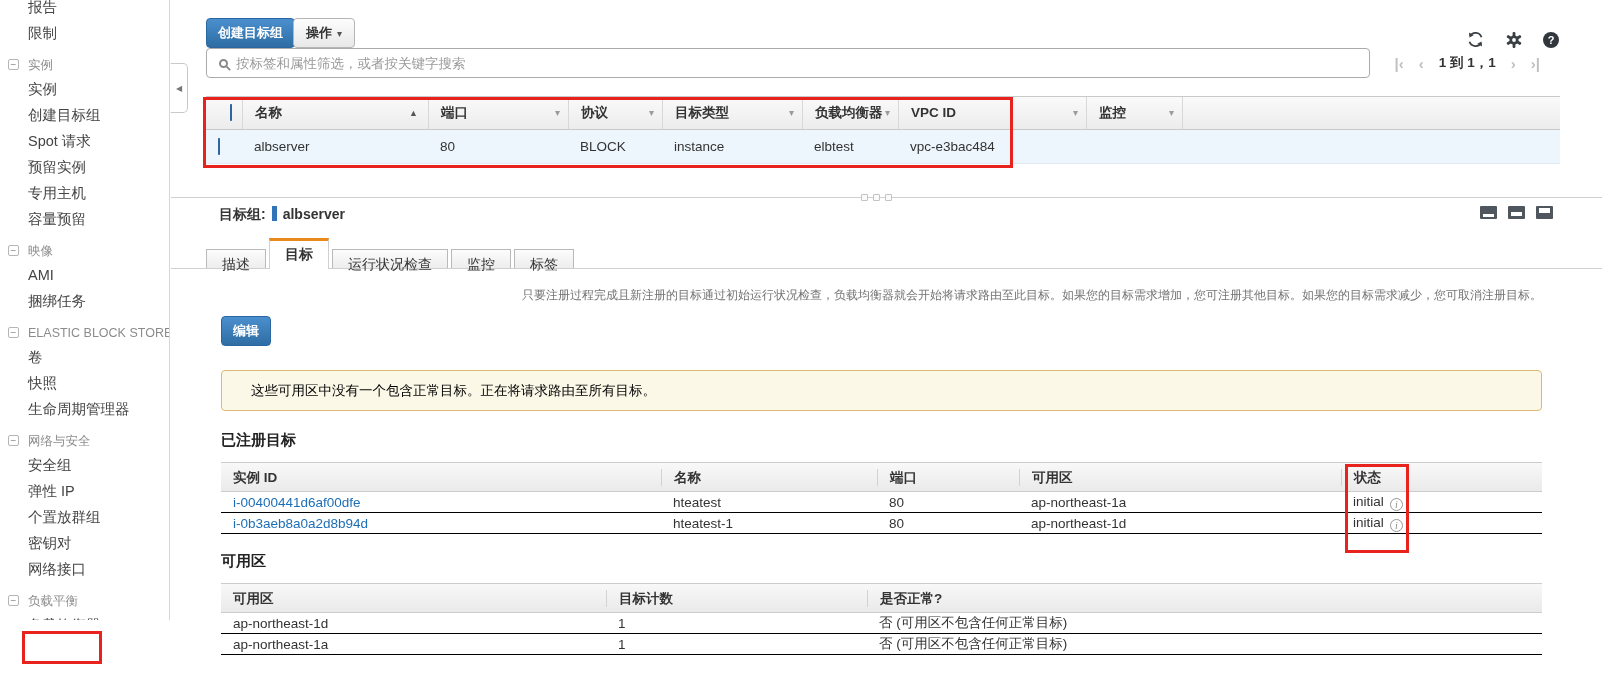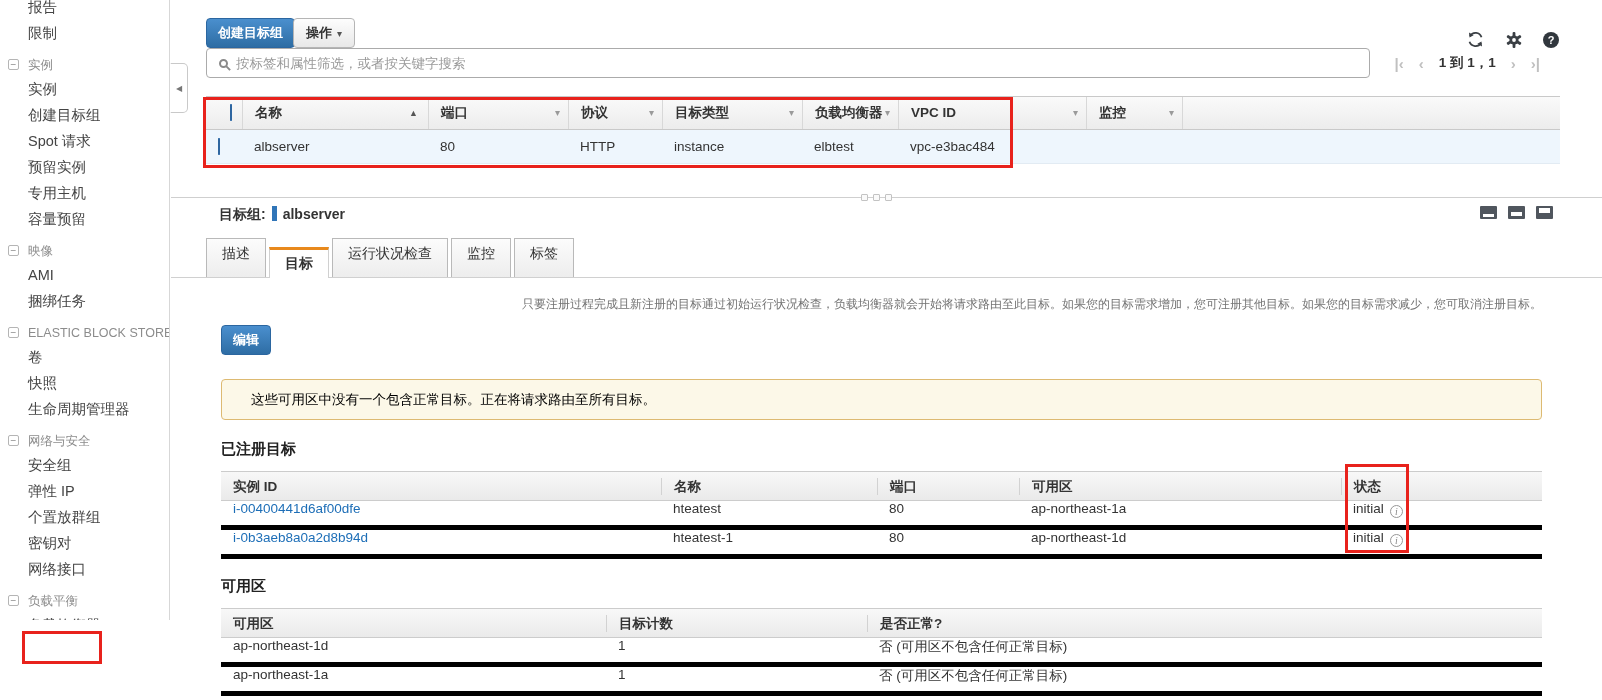--- a/index.html
+++ b/index.html
@@ -68,34 +68,34 @@
   .detail-title { margin:8px 0 0 48px; font-size:14px; font-weight:bold; display:flex; align-items:flex-start; gap:6px; }
   .blue-bar { width:5px; height:15px; background:#3075b8; display:inline-block; }
   .pane-icons { position:absolute; top:8px; right:49px; display:flex; gap:11px; }
   .pane-ic { width:17px; height:13px; background:#50565e; position:relative; border-radius:1px; cursor:pointer; }
   .pane-ic .w { position:absolute; left:3px; right:3px; background:#fff; }
   .pane-ic.v1 .w { bottom:2px; height:3px; }
   .pane-ic.v2 .w { bottom:3px; height:4px; }
   .pane-ic.v3 .w { top:2px; height:5px; }
 
   .tabbar { position:relative; margin-top:14px; padding-left:35px; border-bottom:1px solid #d0d0d0; display:flex; gap:3px; align-items:flex-end; }
-  .tab { height:39px; line-height:28px; padding:0 15px; background:linear-gradient(#fcfcfc,#ededed); border:1px solid #b9b9b9; border-bottom:none; font-size:14px; color:#333; cursor:pointer; white-space:nowrap; }
+  .tab { height:19px; line-height:28px; padding:0 15px; background:linear-gradient(#fcfcfc,#ededed); border:1px solid #b9b9b9; border-bottom:none; font-size:14px; color:#333; cursor:pointer; white-space:nowrap; }
   .tab.active { background:#fff; border-color:#d0d0d0; border-top:3px solid #e8891c; height:31px; line-height:27px; margin-bottom:-1px; font-weight:bold; }
 
   .tabcontent { padding:0 60px 0 50px; }
   .desc { margin:18px 0 0 0; font-size:12px; color:#737373;text-align:right; }
   .btn-edit { margin-top:12px; }
   .warnbox { margin-top:24px; height:41px; line-height:39px; background:#fcf8e8; border:1px solid #ddba72; border-radius:4px; padding-left:29px; font-size:13.5px; color:#000000; }
   .section-title { margin:20px 0 0 0; font-size:15px; font-weight:bold; color:#222; }
 
   .itable { margin-top:12px; }
   .ithead { display:flex; height:30px; background:linear-gradient(#f8f8f8,#eaeaea); border-top:1px solid #ccc; border-bottom:1px solid #ccc; font-weight:bold; align-items:center; }
   .ith { padding-left:12px; border-left:1px solid #d2d2d2; height:17px; line-height:17px; white-space:nowrap; }
   .ith:first-child { border-left:none; }
-  .itrow { display:flex; height:29px; border-bottom:5px solid #000000; }
+  .itrow { display:flex; height:21px; align-items:center; border-bottom:1px solid #000000; }
   .itd { padding-left:12px; white-space:nowrap; }
   .r0{width:440px;} .r1{width:216px;} .r2{width:142px;} .r3{width:322px;} .r4{flex:1;}
   .a0{width:385px;} .a1{width:261px;} .a2{flex:1;}
   .link { color:#1d6eb7; text-decoration:none; cursor:pointer; }
   .info-ic { display:inline-block; width:13px; height:13px; border:1px solid #979797; border-radius:50%; color:#8b8b8b; font-size:10px; line-height:12px; text-align:center; margin-left:6px; vertical-align:-2px; font-style:italic; font-family:"Liberation Serif","DejaVu Serif",serif; cursor:pointer; }
 
   
   .redbox { position:absolute; border:3px solid #e8221c; pointer-events:none; z-index:50; }
   #red-table   { left:203px; top:97px;  width:810px; height:71px; }
   #red-status  { left:1345px; top:464px; width:64px;  height:89px; }
@@ -227,21 +227,21 @@
       <div class="th c4"><span>目标类型</span><span class="filter-caret">▾</span></div>
       <div class="th c5"><span>负载均衡器</span><span class="filter-caret">▾</span></div>
       <div class="th c6"><span>VPC ID</span><span class="filter-caret">▾</span></div>
       <div class="th c7"><span>监控</span><span class="filter-caret">▾</span></div>
       <div class="th c8" style="border-left:1px solid #d8d8d8;"></div>
     </div>
     <div class="trow">
       <div class="td c0" style="padding-left:0;"><span class="cb"></span></div>
       <div class="td c1">albserver</div>
       <div class="td c2">80</div>
-      <div class="td c3">HTTP</div>
+      <div class="td c3">BLOCK</div>
       <div class="td c4">instance</div>
       <div class="td c5">elbtest</div>
       <div class="td c6">vpc-e3bac484</div>
       <div class="td c7"></div>
       <div class="td c8"></div>
     </div>
   </div>
 
   <div class="detail">
     <div class="drag-dots">

